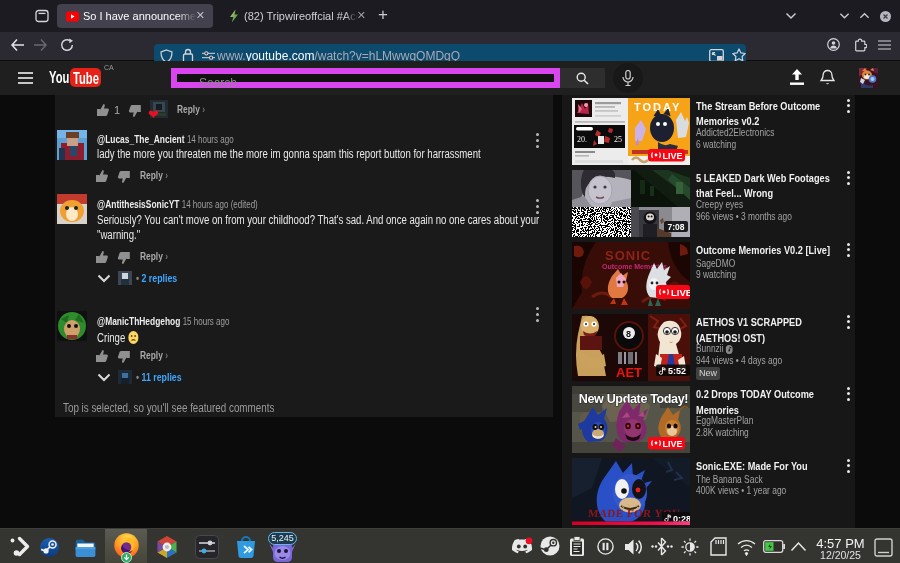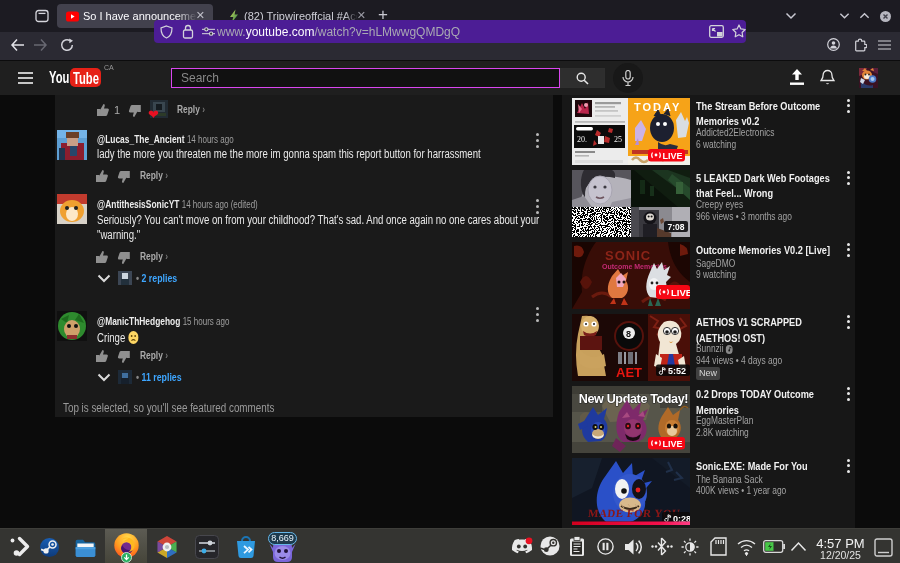--- a/index.html
+++ b/index.html
@@ -9,21 +9,21 @@
   .abs { position:absolute; }
 
   
   #tabbar { position:absolute; left:0; top:0; width:900px; height:32px; background:#1c1b22; }
   #navbar { position:absolute; left:0; top:32px; width:900px; height:29px; background:#2b2a33; border-bottom:1px solid #0c0c0d; }
   .tab { position:absolute; top:4px; height:24px; border-radius:4px; color:#fbfbfe; font-size:11px; }
   #tab1 { left:57px; width:156px; background:#42414d; }
   #tab2 { left:222px; width:148px; }
   .tabtitle { position:absolute; top:6px; white-space:nowrap; overflow:hidden; }
   .tclose { position:absolute; top:5px; color:#bfbfc9; font-size:11px; }
-  #urlbar { position:absolute; left:154px; top:20px; width:592px; height:23px; background:#4c1d95; border-radius:4px; }
+  #urlbar { position:absolute; left:154px; top:44px; width:592px; height:23px; background:#0c4a6e; border-radius:4px; }
   .chromeicon { position:absolute; }
 
   
   #ytheader { position:absolute; left:0; top:61px; width:900px; height:34px; background:#1f1f1f; }
   #ytshadow { position:absolute; left:0; top:95px; width:900px; height:3px; background:linear-gradient(#000c, #0000); }
 
   
   #content { position:absolute; left:0; top:95px; width:900px; height:433px; background:#0b0b0b; }
   #commentpanel { position:absolute; left:55px; top:0px; width:498px; height:322px; background:#1a1a1a; }
   #sidepanel { position:absolute; left:562px; top:0px; width:293px; height:433px; background:#171717; }
@@ -146,21 +146,21 @@
     </svg>
 
   <div id="ytheader">
     <svg class="abs" style="left:18px;top:11px" width="15" height="12" viewBox="0 0 15 12">
         <path d="M0 1 H15 M0 6 H15 M0 11 H15" stroke="#fff" stroke-width="1.6"></path>
       </svg>
     <div class="abs" style="left:49px;top:8px;color:#fff;font-size:16px;font-weight:bold;transform:scaleX(0.7);transform-origin:0 0">You</div>
     <div class="abs" style="left:70px;top:6.5px;width:31px;height:19.5px;background:#e62117;border-radius:5px"></div>
     <div class="abs" style="left:73px;top:9px;color:#fff;font-size:16px;font-weight:bold;transform:scaleX(0.7);transform-origin:0 0">Tube</div>
     <div class="abs" style="left:104px;top:3px;color:#9a9a9a;font-size:7px">CA</div>
-    <div class="abs" style="left:171px;top:7px;width:389px;height:20px;background:#111;border:1px solid #d946ef;color:#888;font-size:12px;line-height:18px;padding-left:9px">Search</div>
+    <div class="abs" style="left:171px;top:7px;width:389px;height:20px;background:#111;border:6px solid #d946ef;color:#888;font-size:12px;line-height:18px;padding-left:22px">Search</div>
     <div class="abs" style="left:560px;top:7px;width:45px;height:20px;background:#2e2e2e;border:1px solid #2f2f2f">
       <svg style="position:absolute;left:15px;top:3px" width="13" height="13" viewBox="0 0 13 13">
           <circle cx="5.2" cy="5.2" r="4" fill="none" stroke="#e8e8e8" stroke-width="1.4"></circle>
           <line x1="8.2" y1="8.2" x2="12" y2="12" stroke="#e8e8e8" stroke-width="1.6"></line>
         </svg>
     </div>
     <div class="abs" style="left:613px;top:2px;width:30px;height:30px;border-radius:50%;background:#181818">
       <svg style="position:absolute;left:9px;top:7px" width="12" height="17" viewBox="0 0 12 17">
           <rect x="3.8" y="0.5" width="4.4" height="8.5" rx="2.2" fill="none" stroke="#cfcfcf" stroke-width="1.2"></rect>
           <path d="M1 7 a5 5 0 0 0 10 0 M6 12 l0 3 M3.5 15.5 l5 0" fill="none" stroke="#cfcfcf" stroke-width="1.2"></path>
@@ -681,21 +681,21 @@
     </svg>
 
     <svg class="abs" style="left:269px;top:9px" width="27" height="25" viewBox="0 0 27 25">
       <path d="M4 10 Q4 2 13.5 2 Q23 2 23 10 L23 19 Q23 24 18 24 L9 24 Q4 24 4 19 Z" fill="#7a66d9"></path>
       <path d="M4 10 L0.5 6 L4 14 Z M23 10 L26.5 6 L23 14 Z" fill="#7a66d9"></path>
       <ellipse cx="13.5" cy="15" rx="8" ry="7" fill="#9a8ae8"></ellipse>
       <circle cx="10" cy="13" r="2" fill="#20123a"></circle>
         <circle cx="17" cy="13" r="2" fill="#20123a"></circle>
       <path d="M10.5 19 q3 2.4 6 0" stroke="#20123a" stroke-width="1.4" fill="none"></path>
     </svg>
-    <div class="abs" style="left:268px;top:3px;width:29px;height:13px;background:#1d3b4e;border:1.3px solid #66b6e8;border-radius:7px;color:#eaf4fb;font-size:9px;text-align:center;line-height:10.5px">8,669</div>
+    <div class="abs" style="left:268px;top:3px;width:29px;height:13px;background:#1d3b4e;border:1.3px solid #66b6e8;border-radius:7px;color:#eaf4fb;font-size:9px;text-align:center;line-height:10.5px">5,245</div>
 
     <svg class="abs" style="left:511px;top:8px" width="22" height="19" viewBox="0 0 22 19">
       <path d="M8 2 C5 2.4 3.6 3.2 3.6 3.2 C1.4 6.4 0.8 9.6 1 13 C3 14.6 5 15.6 6.8 16.2 L7.8 14.4 C6.8 14 6 13.6 5.4 13.2 L5.8 12.8 C9 14.4 13 14.4 16.2 12.8 L16.6 13.2 C16 13.6 15.2 14 14.2 14.4 L15.2 16.2 C17 15.6 19 14.6 21 13 C21.2 9.6 20.6 6.4 18.4 3.2 C18.4 3.2 17 2.4 14 2 L13.6 2.8 C12 2.5 10 2.5 8.4 2.8 Z" fill="#e8e8e8"></path>
       <ellipse cx="7.8" cy="9.5" rx="1.9" ry="2.1" fill="#33322f"></ellipse>
       <ellipse cx="14.2" cy="9.5" rx="1.9" ry="2.1" fill="#33322f"></ellipse>
       <circle cx="18" cy="3.8" r="3.4" fill="#e81123"></circle>
     </svg>
 
     <svg class="abs" style="left:540px;top:7px" width="20" height="20" viewBox="0 0 20 20">
       <circle cx="10" cy="10" r="9.5" fill="#e8e8e8"></circle>

